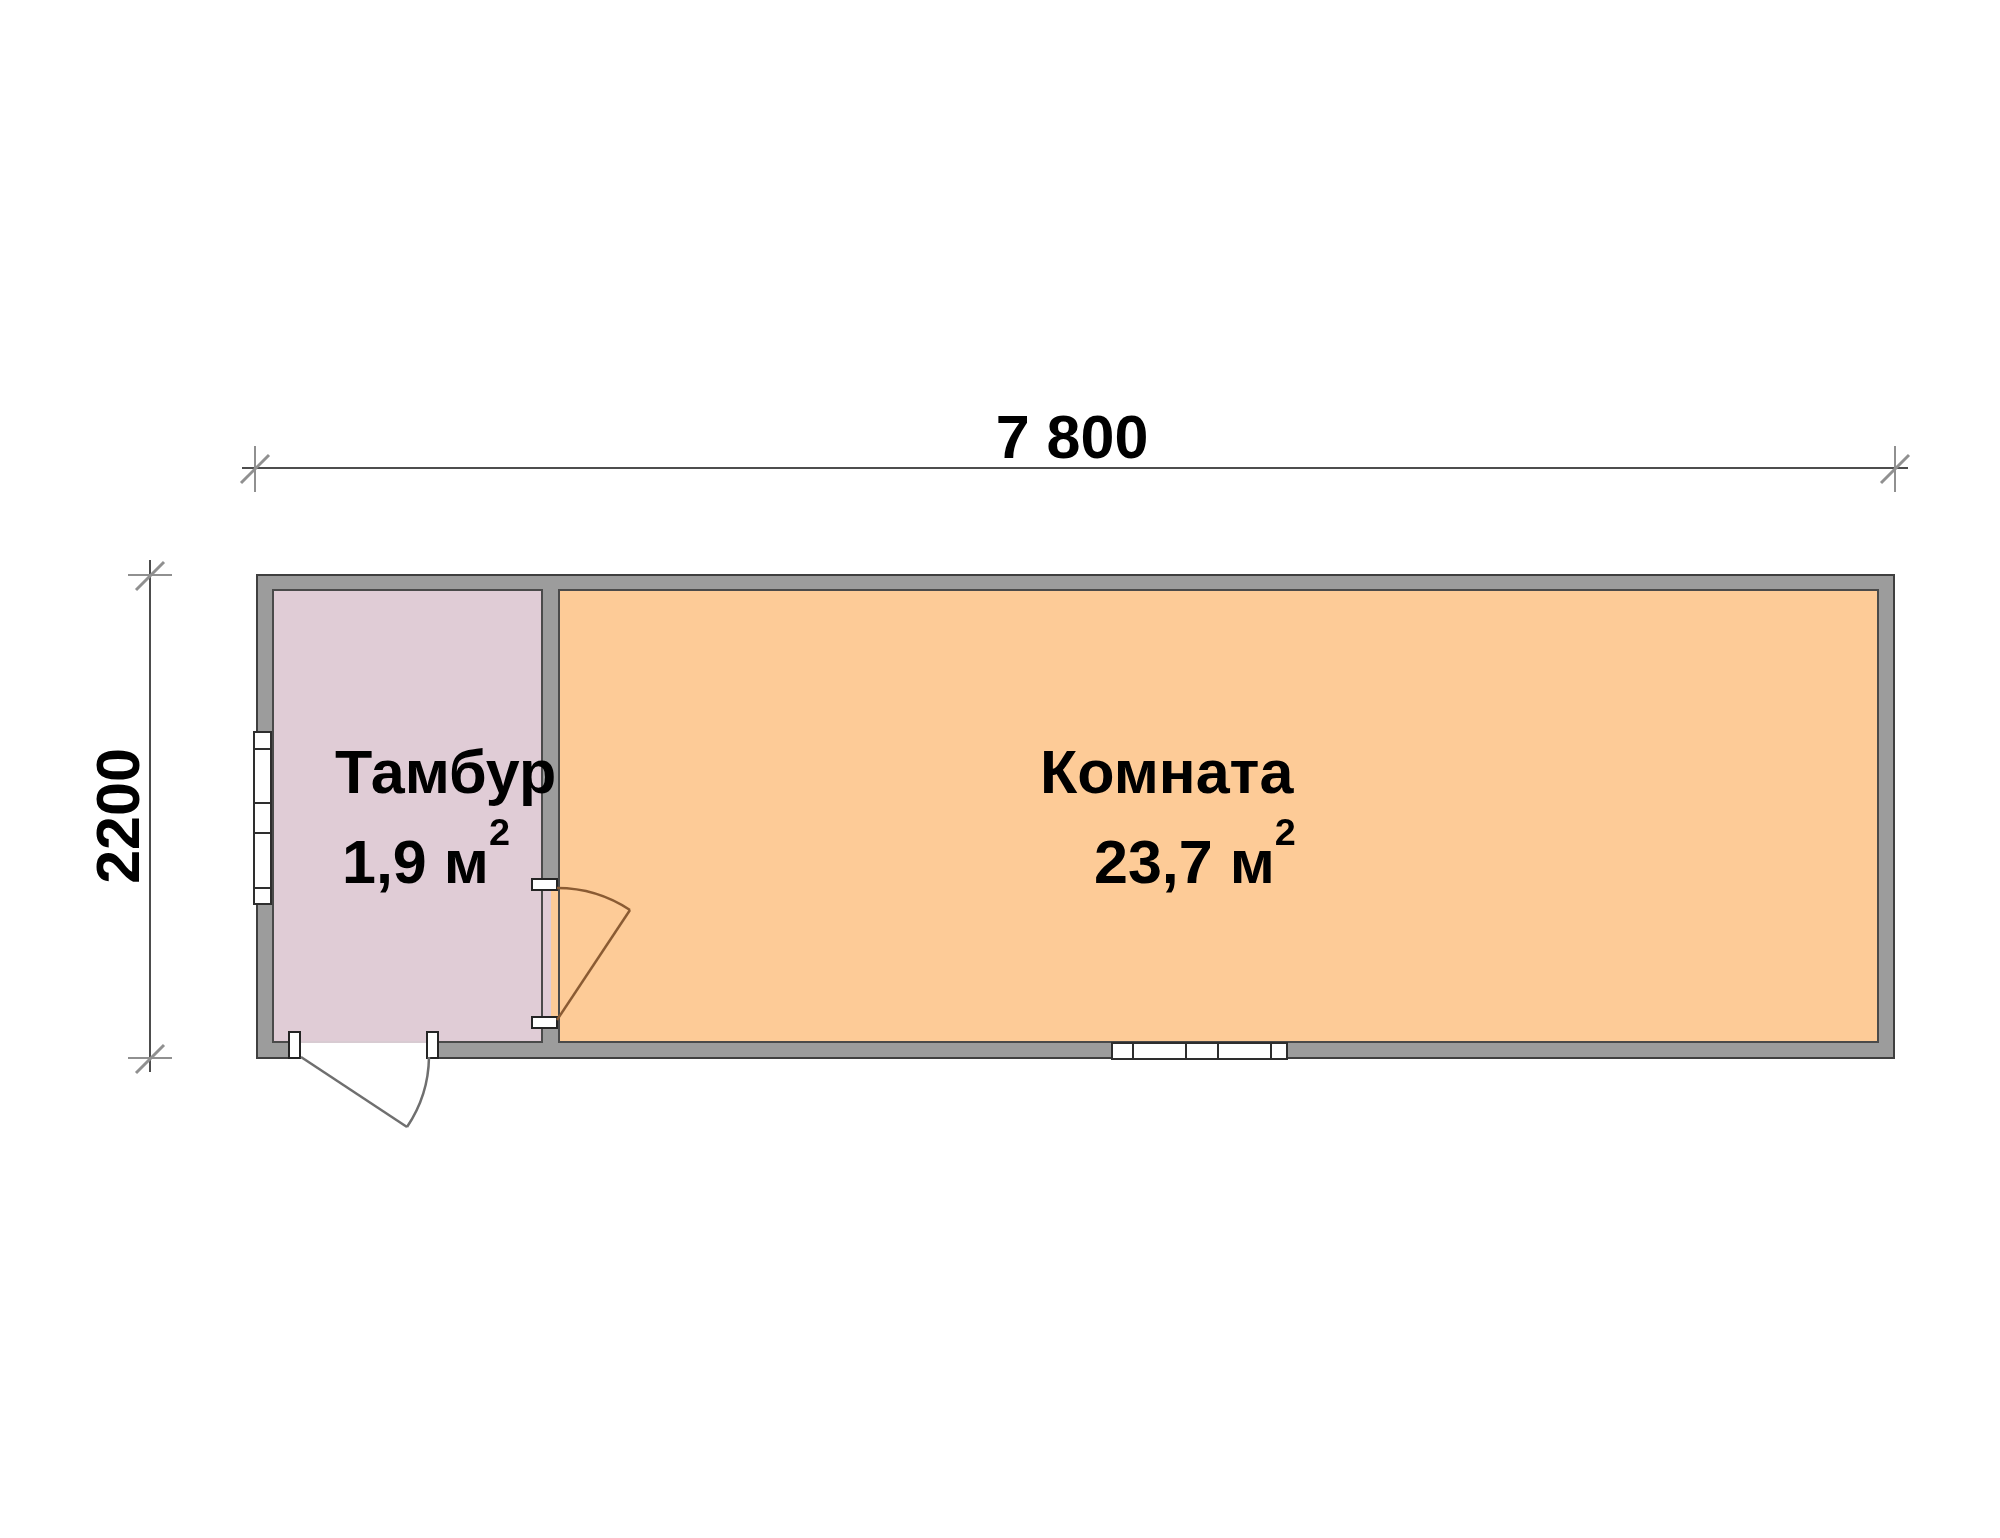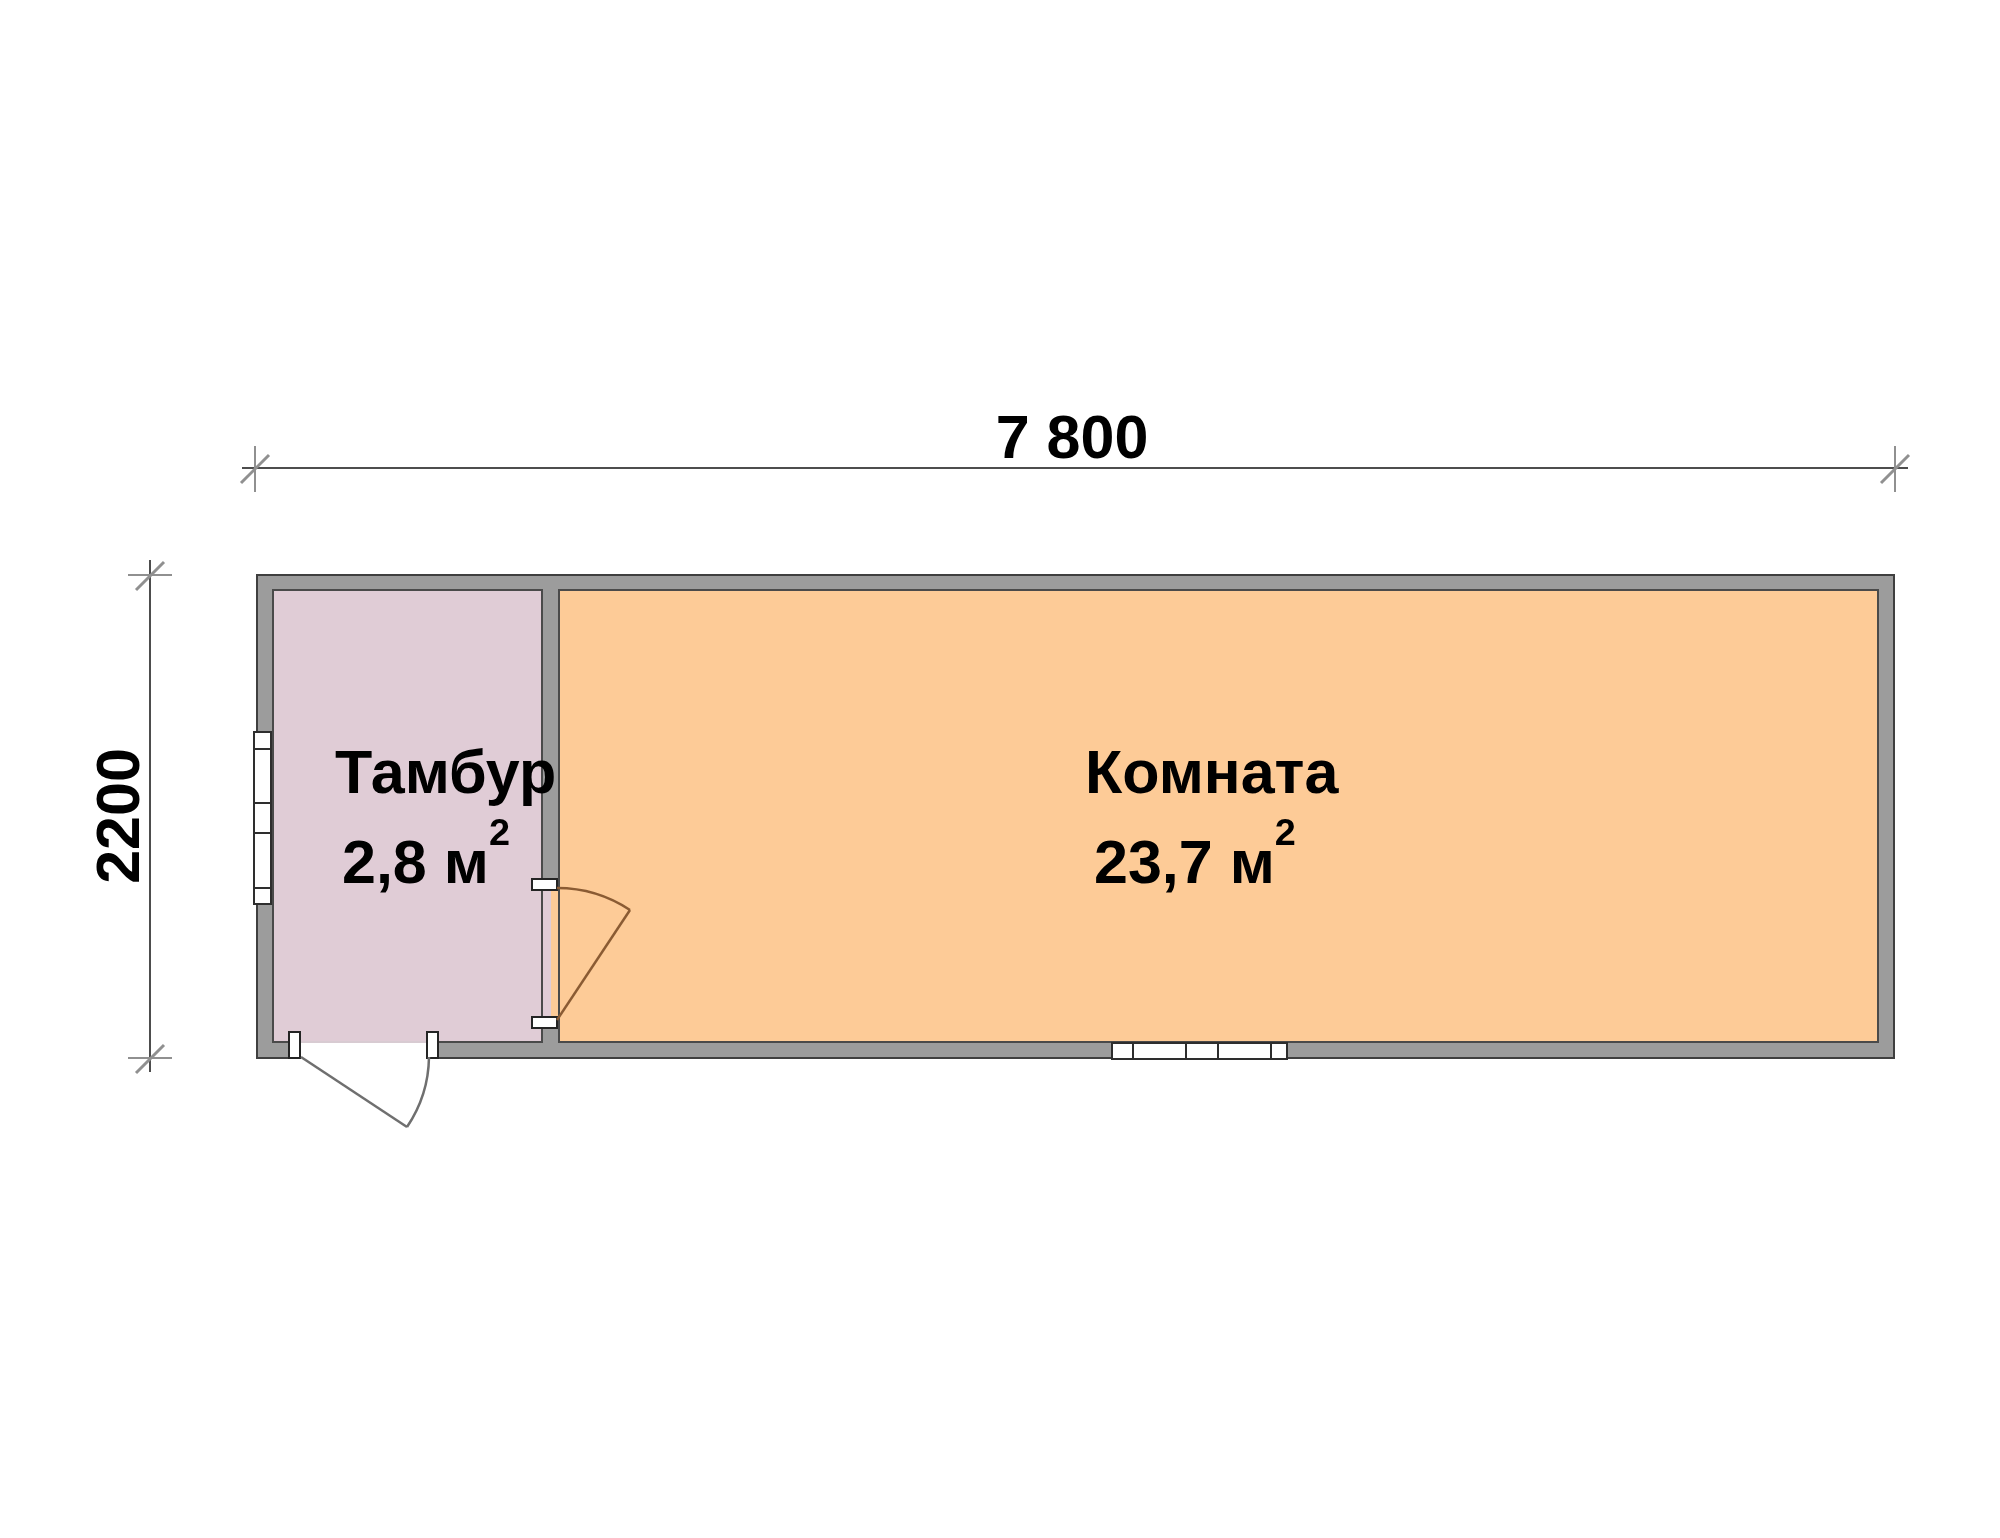--- a/index.html
+++ b/index.html
@@ -85,18 +85,18 @@
       <line x1="557" y1="1020" x2="630" y2="910" stroke-width="2.5" stroke="#8a5b33"></line>
       <path d="M 557 888 A 132 132 0 0 1 630 910" stroke-width="2.5" stroke="#8a5b33"></path>
     </g>
   </svg>
 
   <div class="dim-label horizontal" style="left:1072px;top:407px;">7 800</div>
 
   <div class="dim-label vertical" style="left:118px;top:816px;">2200</div>
 
   <div class="label" style="left:303px;top:742px;">Тамбур</div>
-  <div class="label" style="left:310px;top:832px;"><span>2,8 м</span><sup>2</sup></div>
+  <div class="label" style="left:310px;top:832px;"><span>1,9 м</span><sup>2</sup></div>
 
-  <div class="label" style="left:1053px;top:742px;">Комната</div>
+  <div class="label" style="left:1008px;top:742px;">Комната</div>
   <div class="label" style="left:1062px;top:832px;"><span>23,7 м</span><sup>2</sup></div>
 
 </div>
 
 </body></html>

